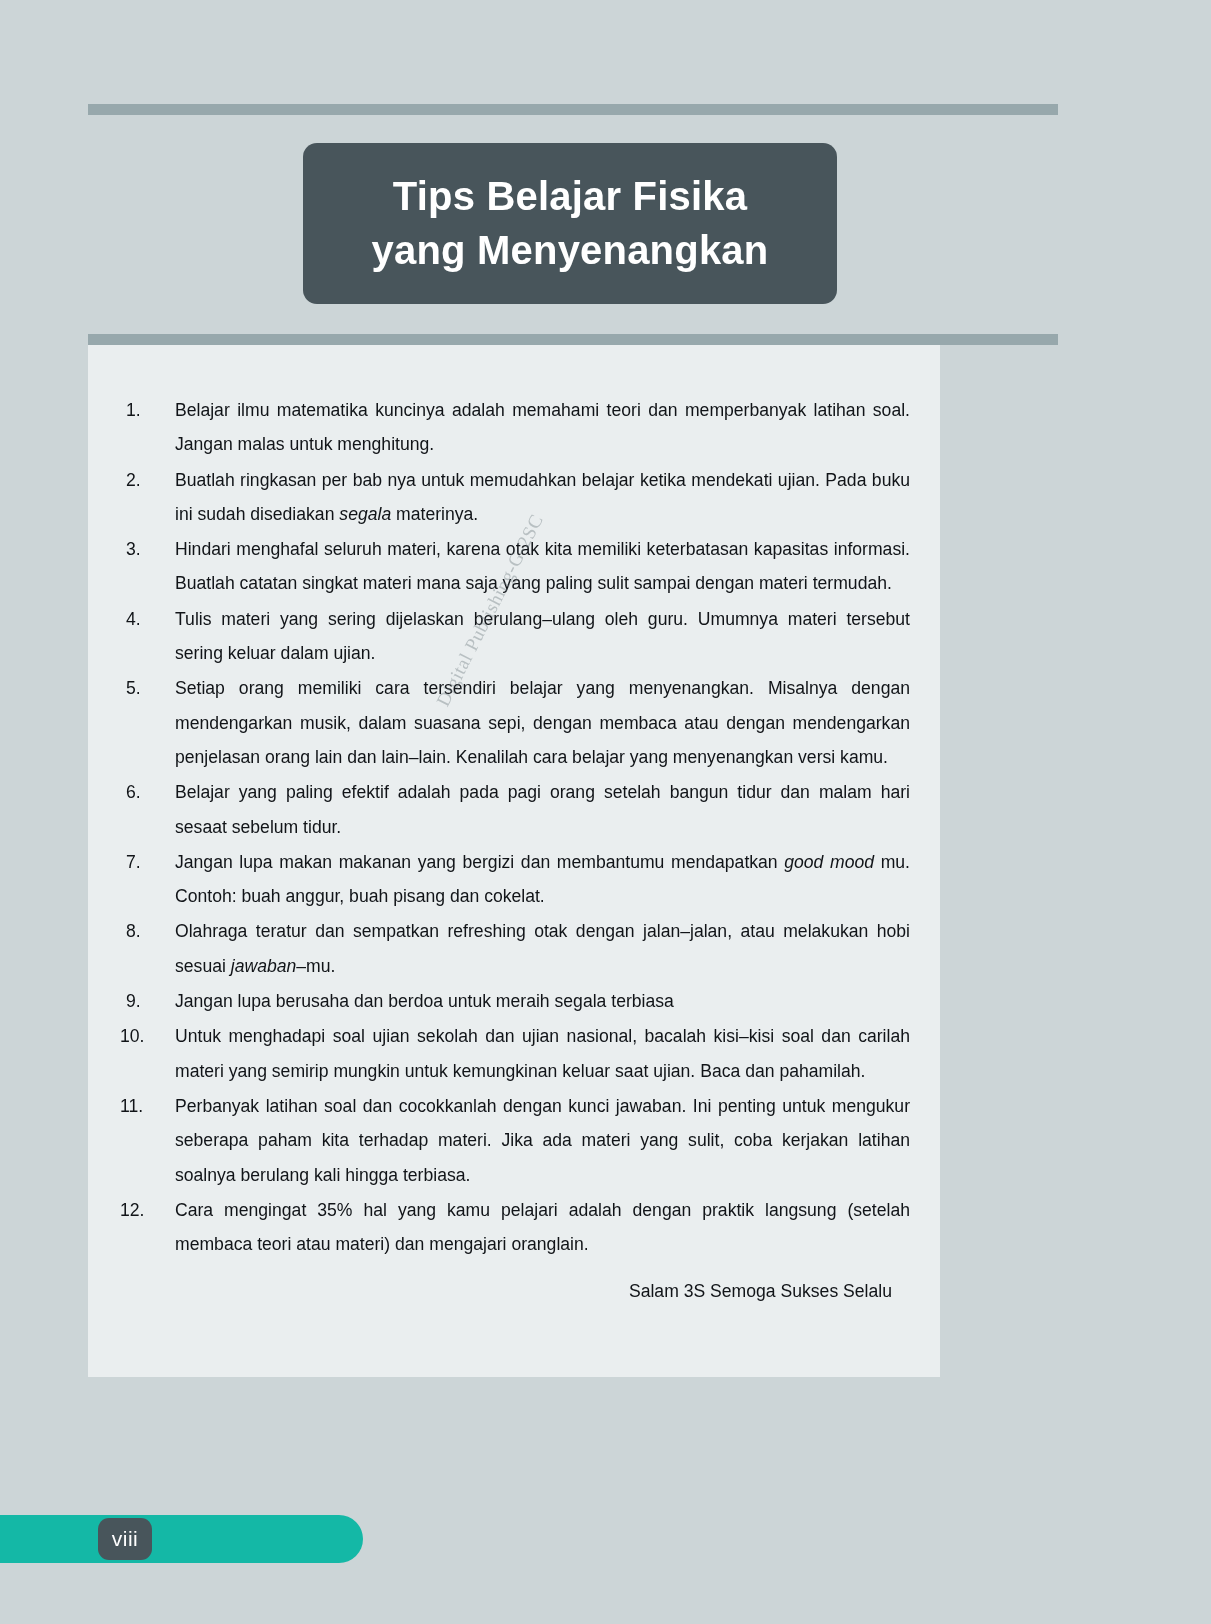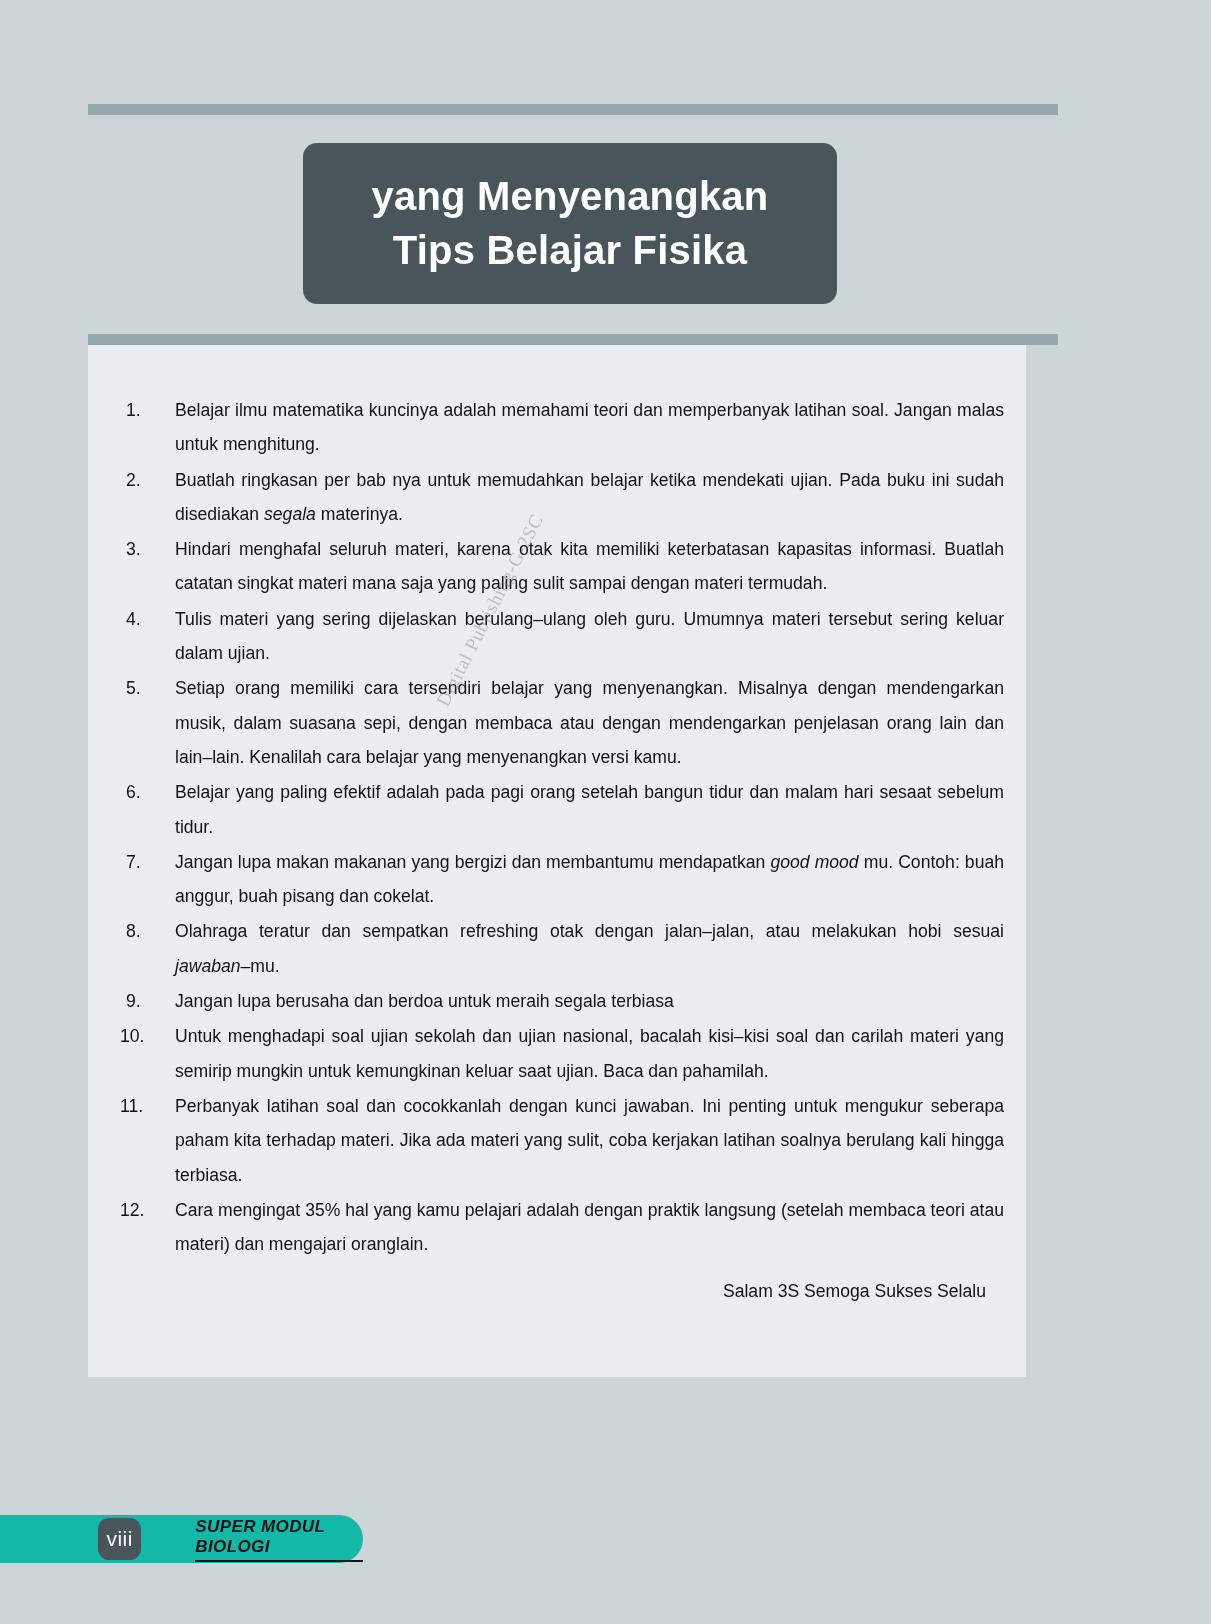--- a/index.html
+++ b/index.html
@@ -55,24 +55,24 @@
     line-height: 1.33;
     letter-spacing: 0.2px;
   }
   .title-line { display: block; white-space: nowrap; }
 
   
   .content-panel {
     position: absolute;
     left: 88px;
     top: 345px;
-    width: 938px;
+    width: 852px;
     height: 1032px;
     background: #eaeeef;
-    padding: 48px 22px 30px 30px;
+    padding: 48px 30px 30px 30px;
     overflow: hidden;
   }
 
   
   ol.tips {
     list-style: none;
     counter-reset: tip;
     margin: 0;
     padding: 0;
   }
@@ -166,22 +166,22 @@
 </style>
 </head>
 <body>
 
 <div class="page">
 
   <div class="rule rule-top"></div>
 
   <div class="title-box">
     <div class="title-text">
+      <span class="title-line">Tips Belajar Fisika</span>
       <span class="title-line">yang Menyenangkan</span>
-      <span class="title-line">Tips Belajar Fisika</span>
     </div>
   </div>
 
   <div class="rule rule-bottom"></div>
 
   <div class="content-panel">
     <ol class="tips" id="tips-list">
         <li>
           <span class="txt">Belajar ilmu matematika kuncinya adalah memahami teori dan memperbanyak latihan soal. Jangan malas untuk menghitung.</span>
         </li>
@@ -220,16 +220,15 @@
         </li>
       </ol>
 
     <div class="closing">Salam 3S Semoga Sukses Selalu</div>
   </div>
 
   <div class="watermark">Digital Publishing-G-2SC</div>
 
   <div class="footer-bar">
     <div class="folio">viii</div>
-    <div class="book-title">SUPER MODUL BIOLOGI</div>
   </div>
 
 </div>
 
 </body></html>

